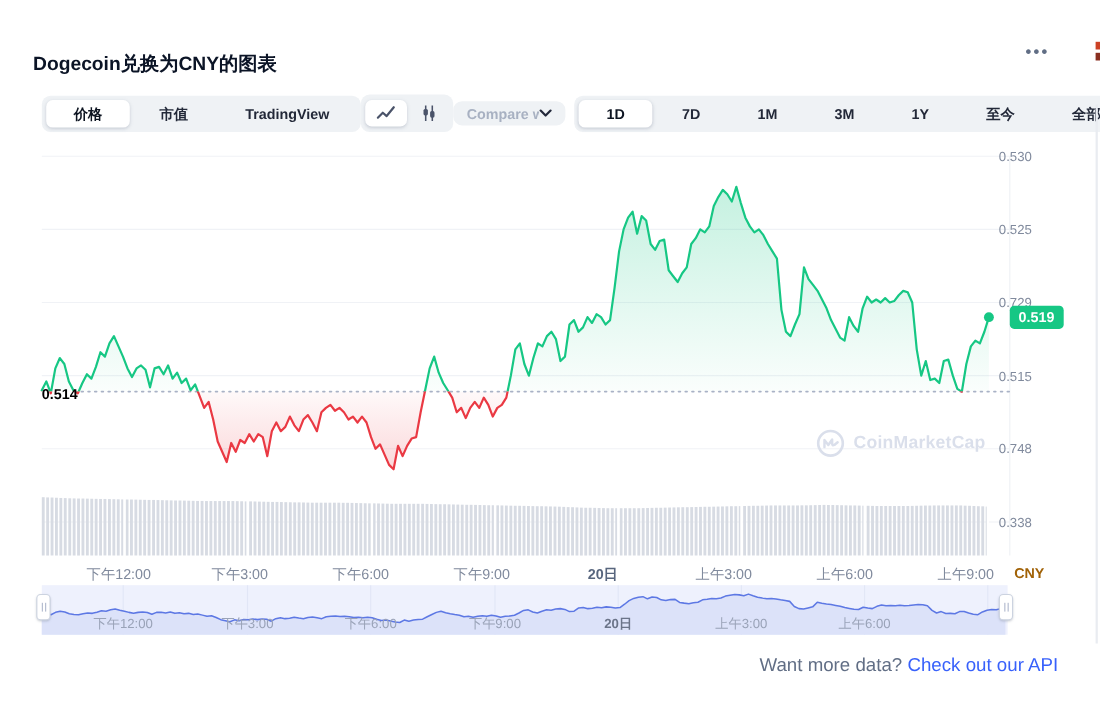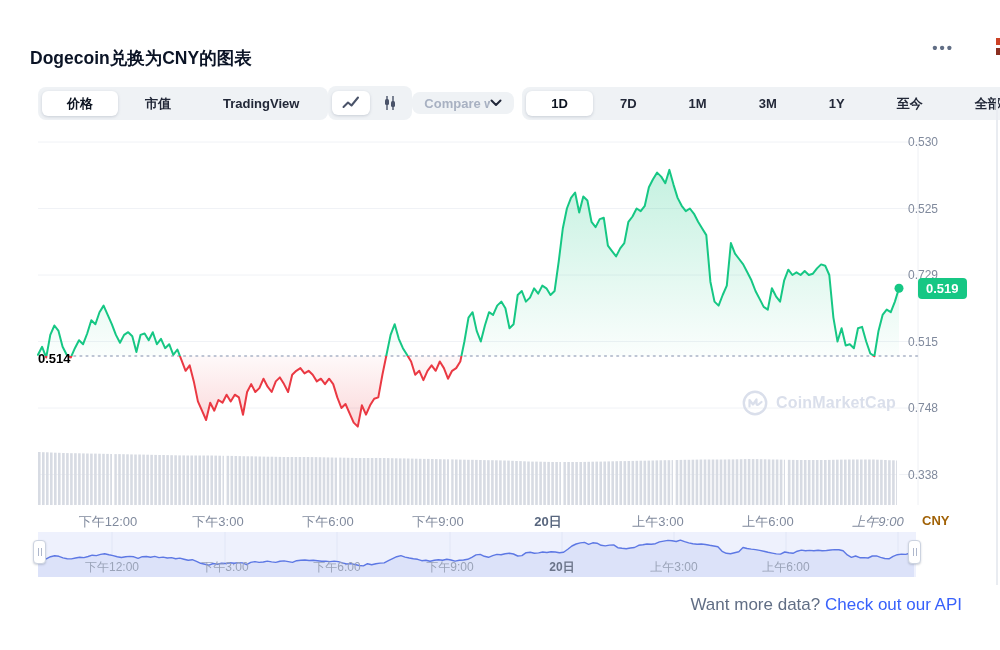--- a/index.html
+++ b/index.html
@@ -382,21 +382,21 @@
   <div class="price-badge" style="top: 278.3px;">0.519</div>
   <div class="open-label" id="open-label" style="top: 351px;">0.514</div>
   <div id="x-axis">
       <div class="x-label" style="left: 108px;">下午12:00</div>
       <div class="x-label" style="left: 218px;">下午3:00</div>
       <div class="x-label" style="left: 328px;">下午6:00</div>
       <div class="x-label" style="left: 438px;">下午9:00</div>
       <div class="x-label bold" style="left: 548px;">20日</div>
       <div class="x-label" style="left: 658px;">上午3:00</div>
       <div class="x-label" style="left: 768px;">上午6:00</div>
-      <div class="x-label" style="left: 878px; font-style: italic;">上午9:00</div>
+      <div class="x-label" style="left: 878px;">上午9:00</div>
     </div>
   <div class="currency-label">CNY</div>
 
   <div class="watermark">
     <svg width="26" height="26" viewBox="0 0 26 26">
       <circle cx="13" cy="13" r="11.2" fill="none" stroke="#dadfeb" stroke-width="2.4"></circle>
       <path d="M7.5 16.5 L7.5 10 L11 14.5 L14.5 9.5 L14.5 13.5 Q14.5 15.5 16.5 14.5 L19.5 12" fill="none" stroke="#dadfeb" stroke-width="2.2" stroke-linecap="round" stroke-linejoin="round"></path>
     </svg>
     <span>CoinMarketCap</span>
   </div>

